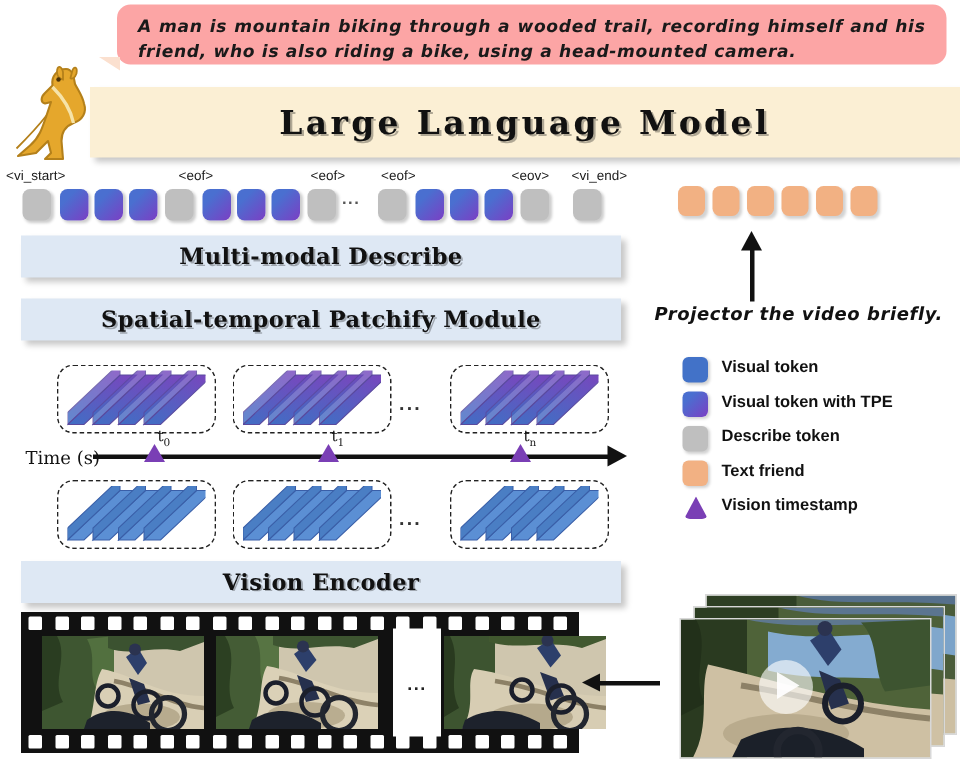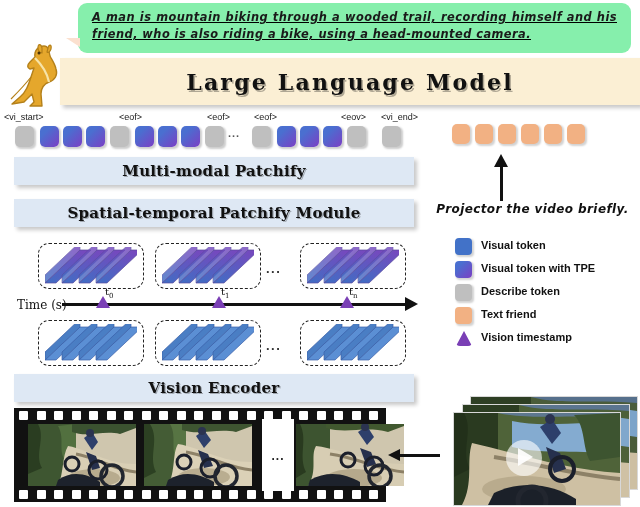--- a/index.html
+++ b/index.html
@@ -7,23 +7,23 @@
     width:640px;height:507px;
     background:#ffffff;
     font-family:"Liberation Sans",sans-serif;
     position:relative;
     overflow:hidden;
   }
   .abs{position:absolute;}
 
   
   #caption-bubble{
-    left:78px;top:3px;width:553px;height:50px;
-    background:#86efac;border-radius:9px;
-    box-sizing:border-box;padding:6px 14px 0 14px;text-decoration:underline;
+    left:78px;top:3px;width:553px;height:40px;
+    background:#fca5a5;border-radius:9px;
+    box-sizing:border-box;padding:6px 14px 0 14px;
   }
   #caption-text{
     font-family:"DejaVu Sans",sans-serif;
     font-style:italic;font-weight:600;
     font-size:11.4px;line-height:17px;color:#1a1a1a;
     letter-spacing:.45px;text-align:justify;
   }
   #caption-tail{
     left:66px;top:38px;width:0;height:0;
     border-top:9px solid #fbe0cf;
@@ -248,21 +248,21 @@
       <div class="tok visual" style="left: 277px;"></div>
       <div class="tok visual" style="left: 300px;"></div>
       <div class="tok visual" style="left: 323px;"></div>
       <div class="tok special" style="left: 347px;"></div>
       <div class="tok special" style="left: 382px;"></div>
     </div>
   <div class="tok-ellipsis" style="left: 228px; top: 1px;">...</div>
 </div>
 
 <div class="module" id="mod-projector">
-  <span>Multi-modal Patchify</span>
+  <span>Multi-modal Describe</span>
 </div>
 <div class="module" id="mod-patchify">
   <span>Spatial-temporal Patchify Module</span>
 </div>
 <div class="module" id="mod-vision">
   <span>Vision Encoder</span>
 </div>
 
 <div id="patch-row-tpe">
     <div class="patch-group" style="left: 38px; top: 243px;">

